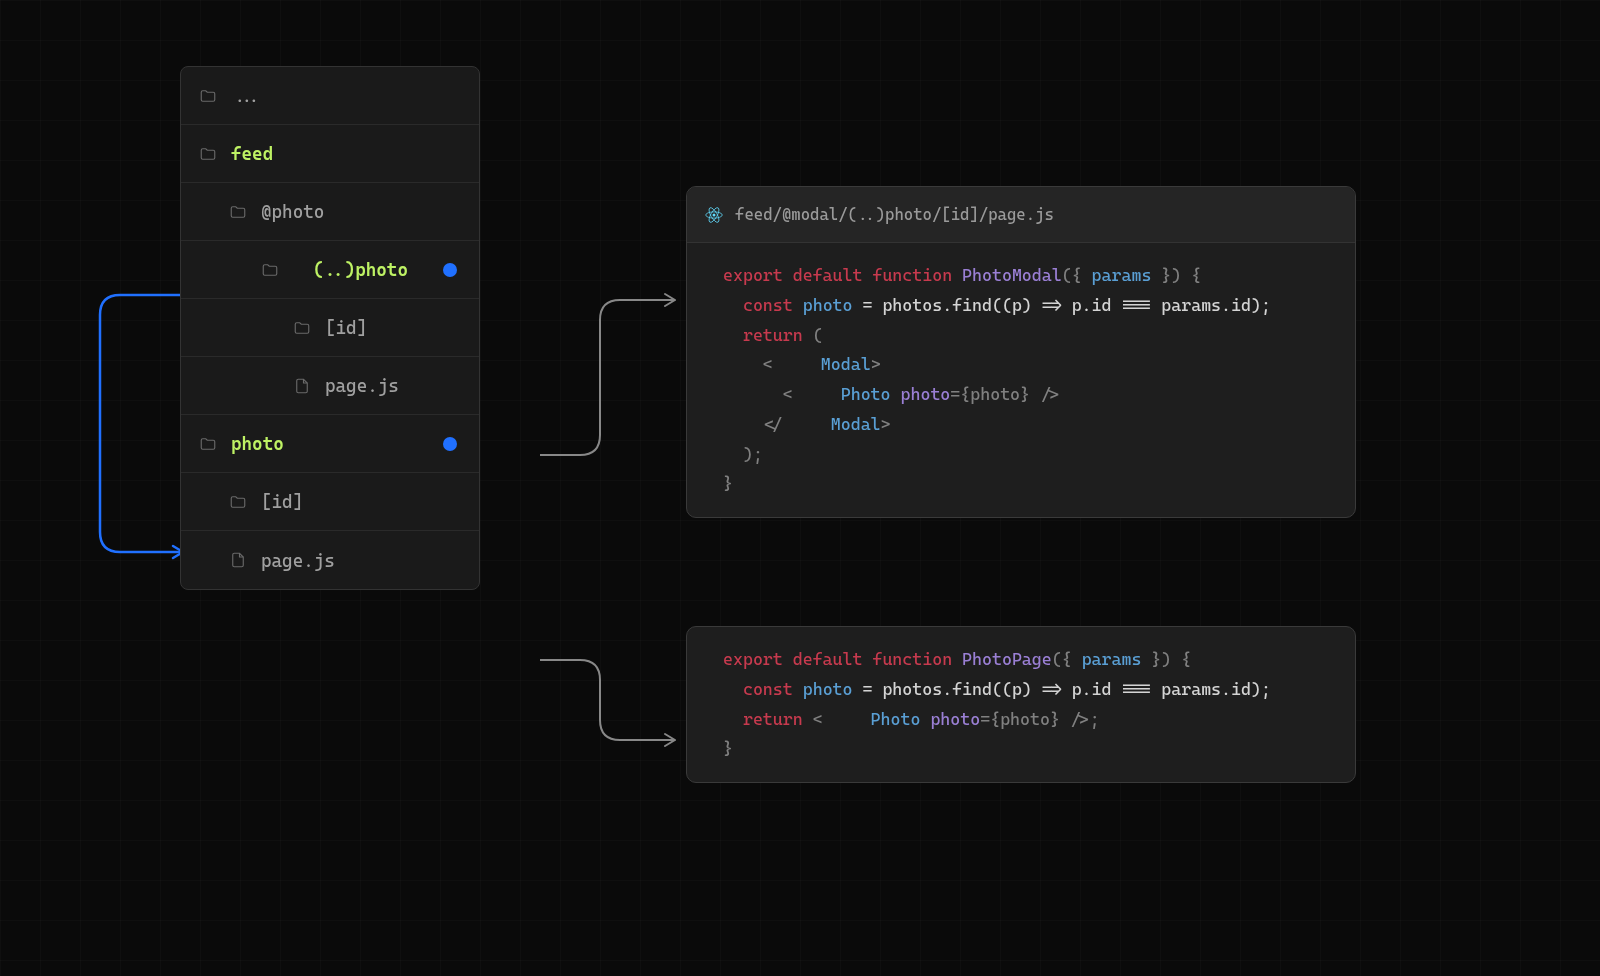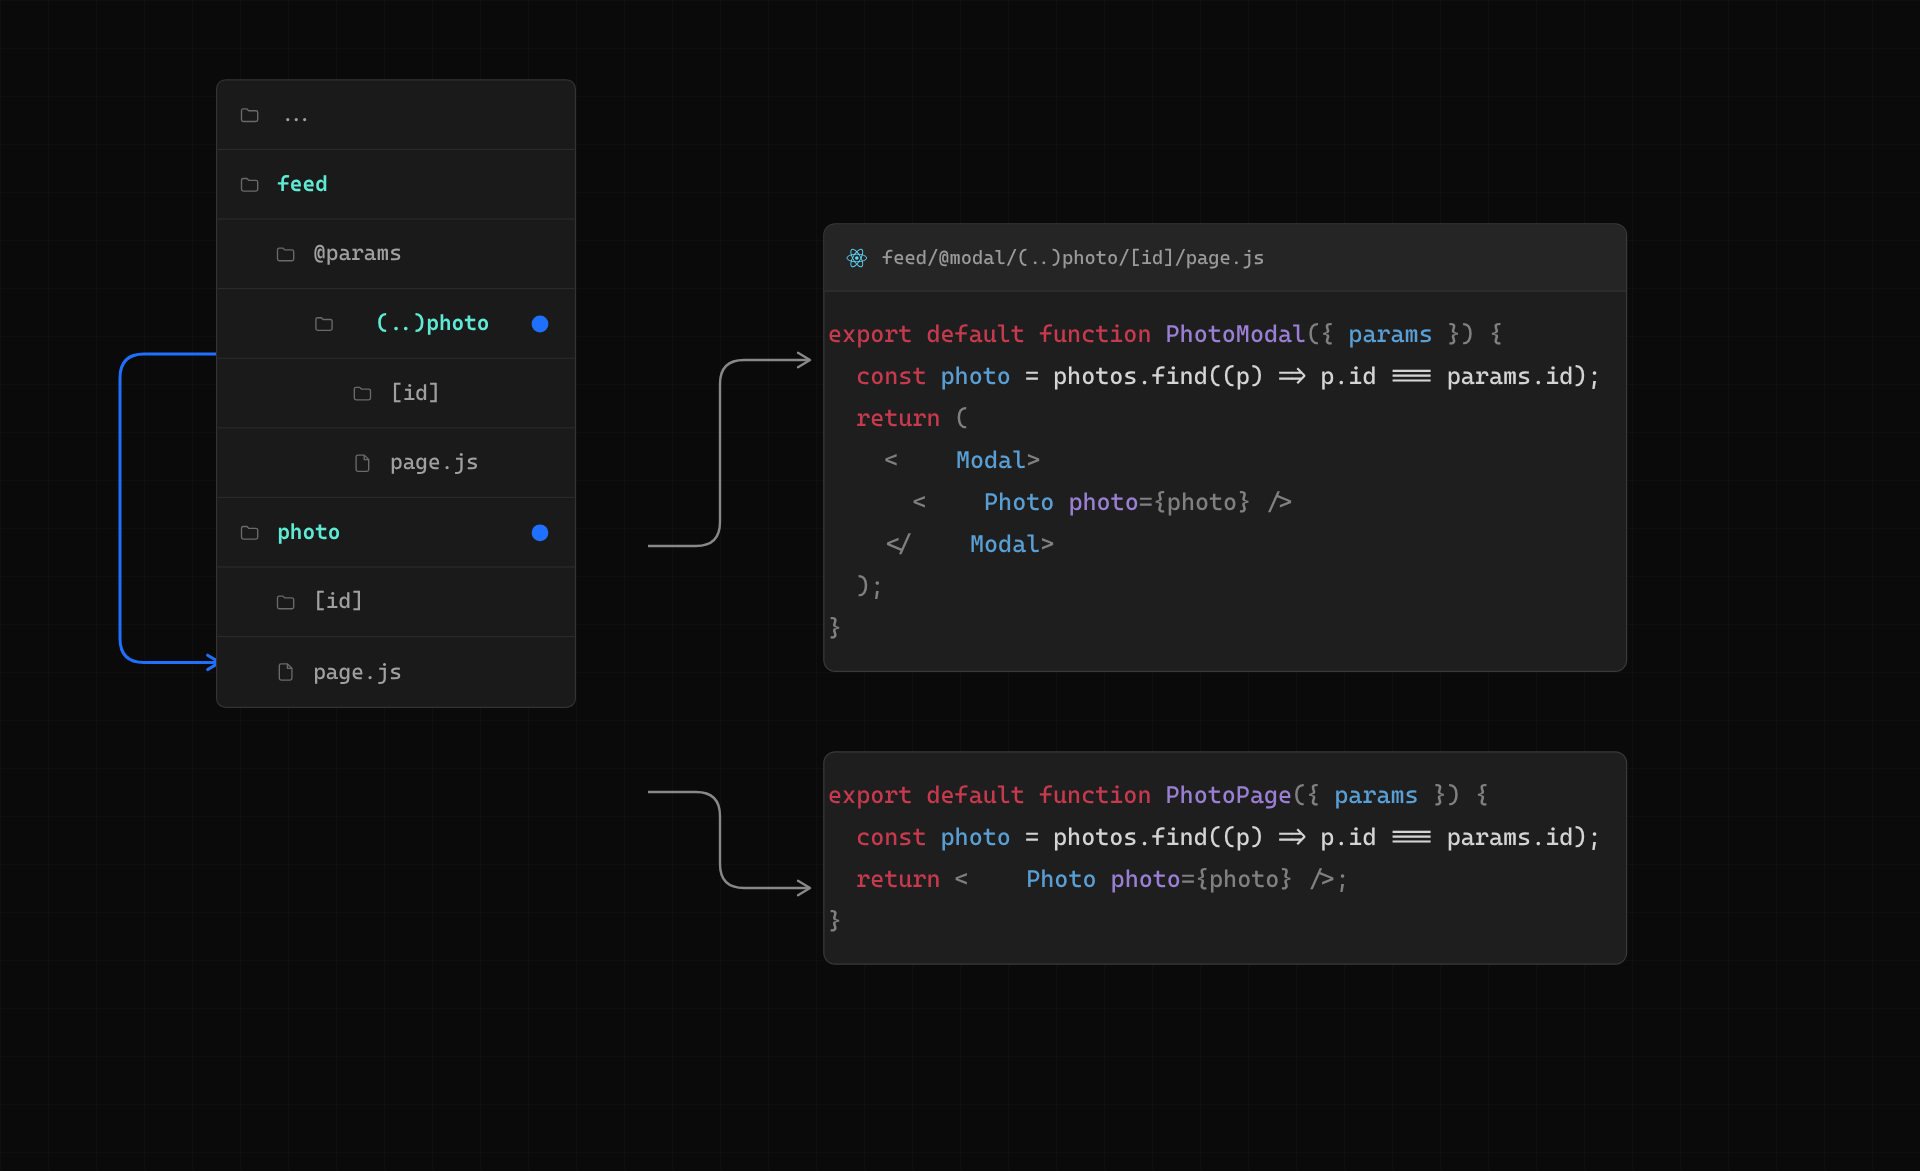--- a/index.html
+++ b/index.html
@@ -43,21 +43,21 @@
   color: #a0a0a0;
   gap: 14px;
   position: relative;
 }
 
 .tree-row:last-child {
   border-bottom: none;
 }
 
 .tree-row.bold {
-  color: #5eead4;
+  color: #bef264;
   font-weight: 600;
 }
 
 .indent-1 { padding-left: 48px; }
 .indent-2 { padding-left: 80px; gap: 34px; }
 .indent-3 { padding-left: 112px; }
 
 .icon-folder, .icon-file {
   width: 18px;
   height: 18px;
@@ -119,22 +119,22 @@
   width: 18px;
   height: 18px;
 }
 
 .react-icon svg {
   width: 18px;
   height: 18px;
 }
 
 .code-body {
-  padding: 18px 3px;
-  font-size: 20px;
+  padding: 18px 36px;
+  font-size: 17px;
   line-height: 1.75;
   white-space: pre;
   color: #d4d4d4;
 }
 
 .tok-kw { color: #c73a4e; }
 .tok-fn { color: #9a7fd4; }
 .tok-var { color: #5a9fd4; }
 .tok-param { color: #d4d4d4; }
 .tok-comp { color: #5a9fd4; margin-left: 48px; }
@@ -186,21 +186,21 @@
     <div class="tree-row indent-0 bold">
       <span class="icon-folder"><svg viewBox="0 0 24 24">
           <path d="M3 7a2 2 0 0 1 2-2h4l2 2h8a2 2 0 0 1 2 2v8a2 2 0 0 1-2 2H5a2 2 0 0 1-2-2V7z"></path>
         </svg></span>
       <span>feed</span>
     </div>
     <div class="tree-row indent-1">
       <span class="icon-folder"><svg viewBox="0 0 24 24">
           <path d="M3 7a2 2 0 0 1 2-2h4l2 2h8a2 2 0 0 1 2 2v8a2 2 0 0 1-2 2H5a2 2 0 0 1-2-2V7z"></path>
         </svg></span>
-      <span>@params</span>
+      <span>@photo</span>
     </div>
     <div class="tree-row indent-2 bold">
       <span class="icon-folder"><svg viewBox="0 0 24 24">
           <path d="M3 7a2 2 0 0 1 2-2h4l2 2h8a2 2 0 0 1 2 2v8a2 2 0 0 1-2 2H5a2 2 0 0 1-2-2V7z"></path>
         </svg></span>
       <span>(..)photo</span>
       <span class="blue-dot"></span>
     </div>
     <div class="tree-row indent-3">
       <span class="icon-folder"><svg viewBox="0 0 24 24">

